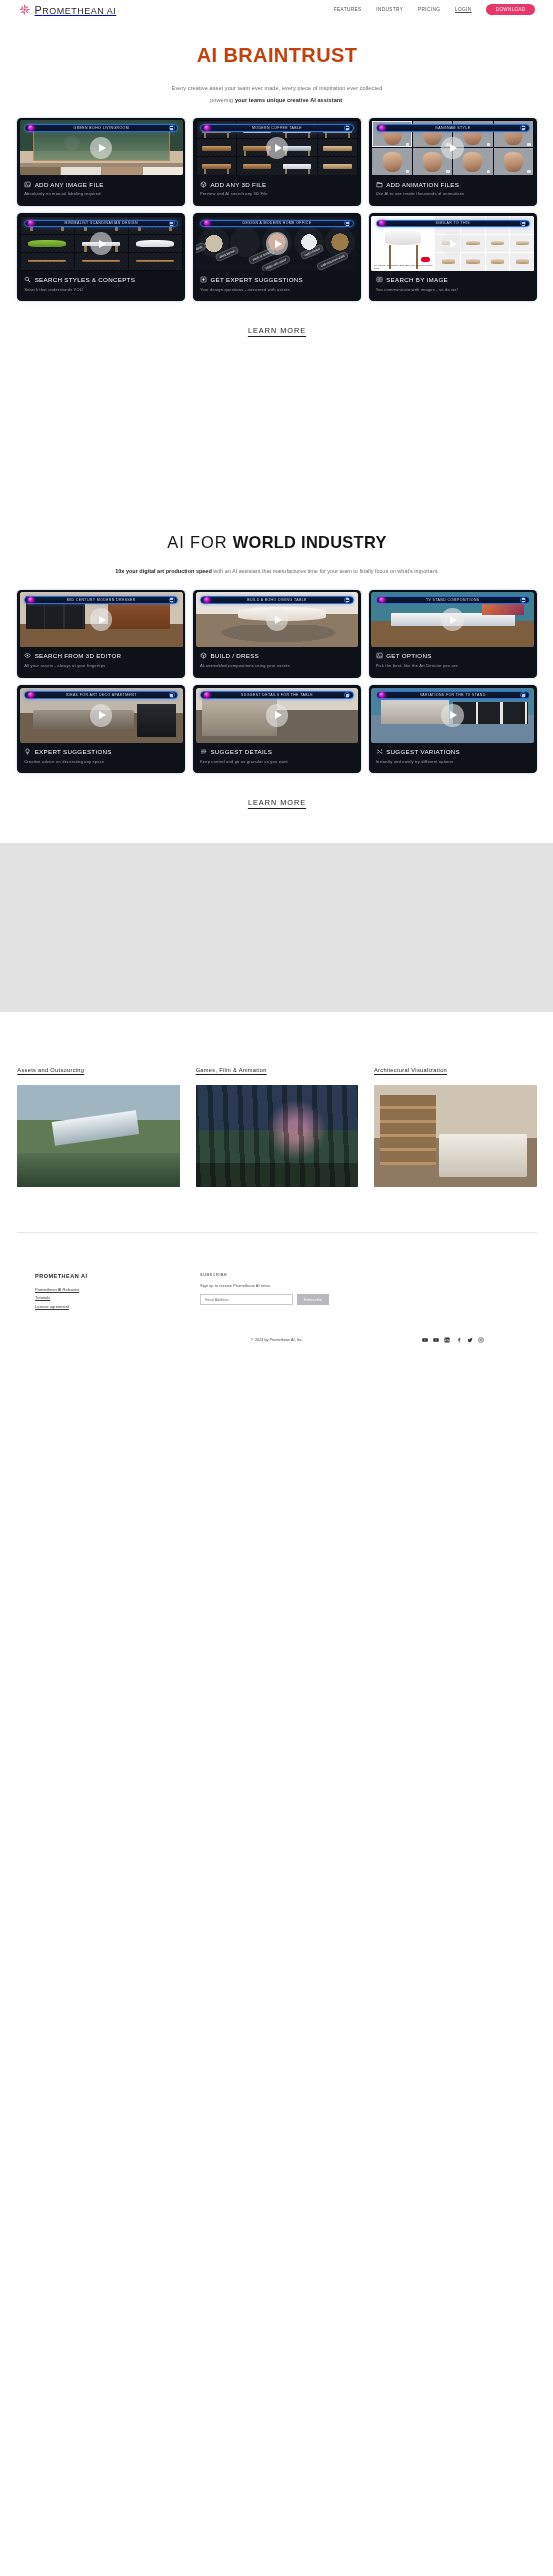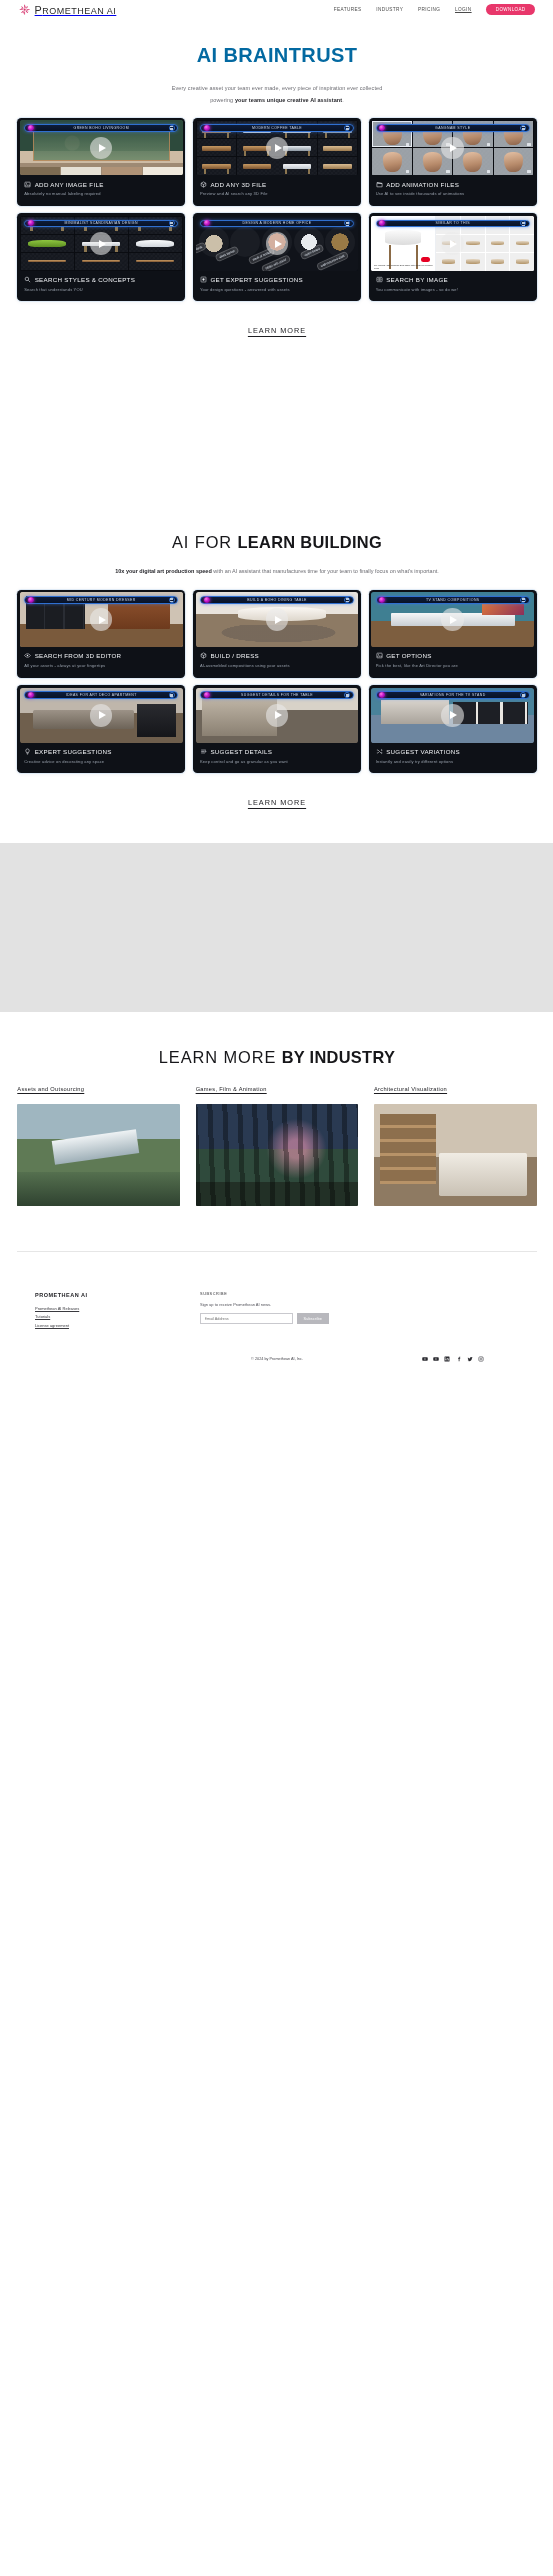--- a/index.html
+++ b/index.html
@@ -58,21 +58,21 @@
     white-space: nowrap;
   }
 
   
   .section { padding: 0 17.3px; }
   .hero { padding-top: 24px; text-align: center; }
   .h1-line {
     font-size: 20px;
     font-weight: 700;
     letter-spacing: 0.4px;
-    color: #0369a1;
+    color: #c2410c;
     line-height: 1.28;
   }
   .h1-line.light { font-weight: 300; letter-spacing: 1px; }
   .lede {
     margin: 14.7px auto 0;
     max-width: 346px;
     font-size: 5.5px;
     line-height: 2.05;
     color: #6d6d73;
     letter-spacing: 0.1px;
@@ -855,21 +855,21 @@
   </div>
 
   <div class="learn-wrap">
     <a class="learn-more" href="#">LEARN MORE</a>
   </div>
 </section>
 
 <div class="gap-lg"></div>
 
 <section class="section">
-  <h2 class="h2"><span>AI FOR </span><b>LEARN BUILDING</b></h2>
+  <h2 class="h2"><span>AI FOR </span><b>WORLD INDUSTRY</b></h2>
   <p class="sub"><b>10x your digital art production speed</b><span> with an AI assistant that manufactures time for your team to finally focus on what's important.</span></p>
 
   <div class="grid">
 
     <div class="card">
       <div class="card-media">
         <div class="photo photo-office"></div>
         <div class="win-bar">
           <span class="win-orb"></span>
           <span class="win-title">Mid Century Modern Dresser</span>
@@ -1025,21 +1025,20 @@
   </div>
 
   <div class="learn-wrap">
     <a class="learn-more" href="#">LEARN MORE</a>
   </div>
 </section>
 
 <div class="grayband"></div>
 
 <section class="section industry">
-  <h2 class="h2"><span>LEARN MORE </span><b>BY INDUSTRY</b></h2>
 
   <div class="ind-cols">
     <a class="ind-link" href="#">Assets and Outsourcing</a>
     <a class="ind-link" href="#">Games, Film &amp; Animation</a>
     <a class="ind-link" href="#">Architectural Visualization</a>
   </div>
 
   <div class="ind-shots">
     <div class="shot a"></div>
     <div class="shot b"></div>

